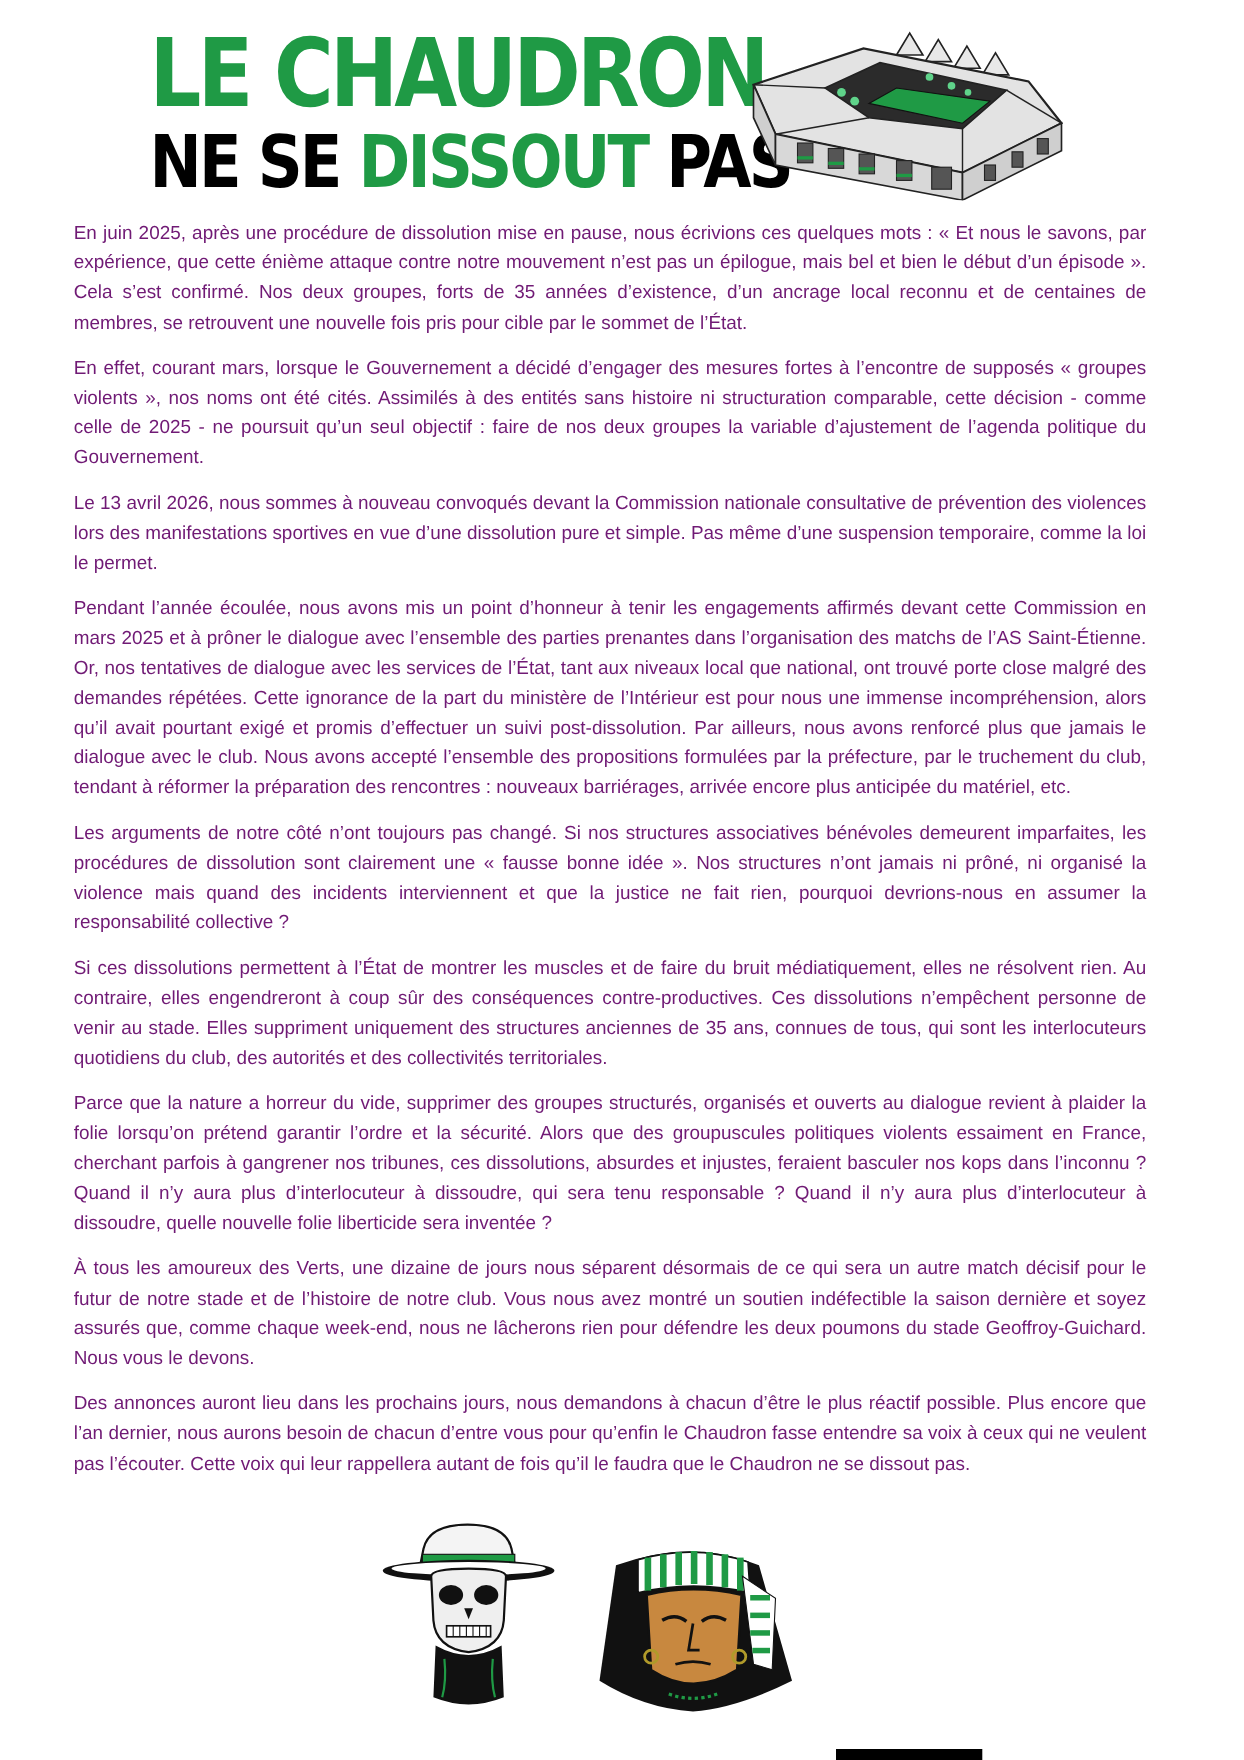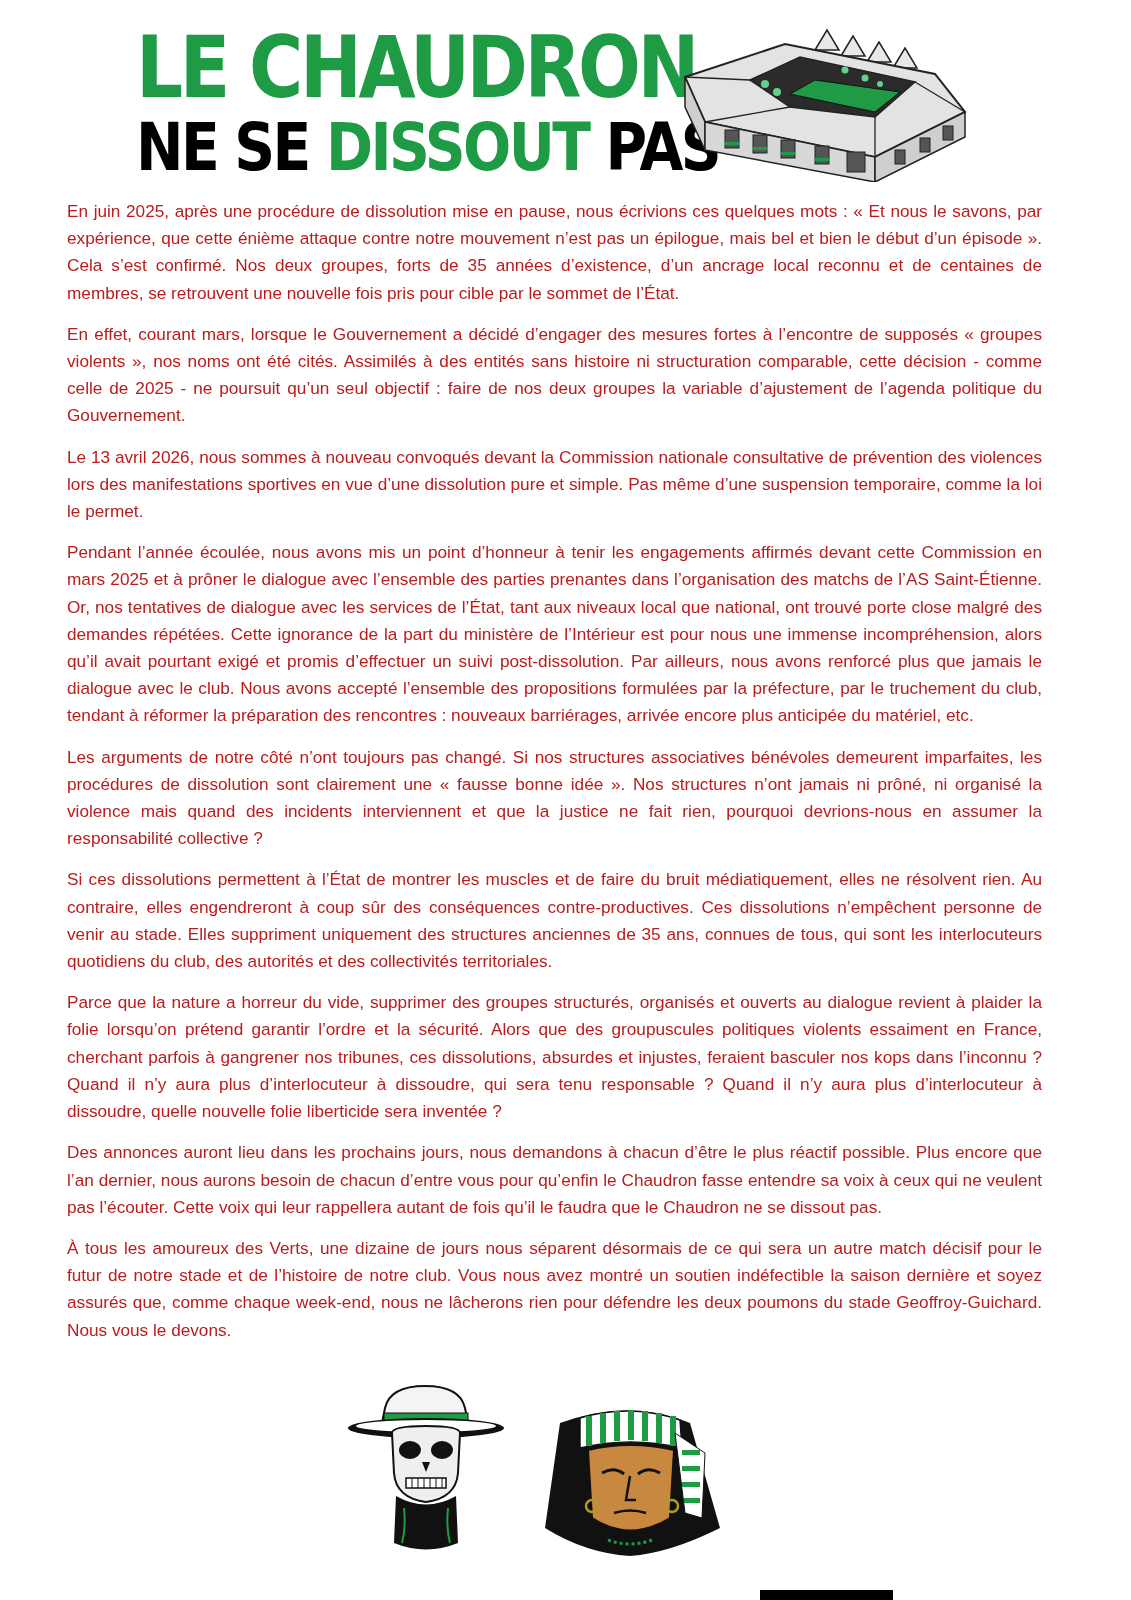--- a/index.html
+++ b/index.html
@@ -23,21 +23,21 @@
     transform: scaleX(0.86); transform-origin: left top;
     white-space: nowrap;
   }
   .green { color: #1f9a45; }
   .black { color: #000000; }
   .stadium { position: absolute; left: 665px; top: 22px; width: 310px; height: 160px; }
 
   .body-text {
     position: absolute; left: 67px; top: 198px; width: 975px;
     font-size: 17.2px; line-height: 27.2px; text-align: justify;
-    color: #b91c1c;
+    color: #701a75;
   }
   .body-text p { margin: 0 0 14px 0; }
 
   .mascots { position: absolute; left: 330px; top: 1378px; width: 420px; height: 190px; }
   .bottom-bar {
     position: absolute; left: 760px; top: 1590px; width: 133px; height: 10px;
     background: #000;
   }
 </style>
 </head>
@@ -104,22 +104,22 @@
 </div>
 
 <div class="body-text">
   <p>En juin 2025, après une procédure de dissolution mise en pause, nous écrivions ces quelques mots : « Et nous le savons, par expérience, que cette énième attaque contre notre mouvement n’est pas un épilogue, mais bel et bien le début d’un épisode ». Cela s’est confirmé. Nos deux groupes, forts de 35 années d’existence, d’un ancrage local reconnu et de centaines de membres, se retrouvent une nouvelle fois pris pour cible par le sommet de l’État.</p>
   <p>En effet, courant mars, lorsque le Gouvernement a décidé d’engager des mesures fortes à l’encontre de supposés « groupes violents », nos noms ont été cités. Assimilés à des entités sans histoire ni structuration comparable, cette décision - comme celle de 2025 - ne poursuit qu’un seul objectif : faire de nos deux groupes la variable d’ajustement de l’agenda politique du Gouvernement.</p>
   <p>Le 13 avril 2026, nous sommes à nouveau convoqués devant la Commission nationale consultative de prévention des violences lors des manifestations sportives en vue d’une dissolution pure et simple. Pas même d’une suspension temporaire, comme la loi le permet.</p>
   <p>Pendant l’année écoulée, nous avons mis un point d’honneur à tenir les engagements affirmés devant cette Commission en mars 2025 et à prôner le dialogue avec l’ensemble des parties prenantes dans l’organisation des matchs de l’AS Saint-Étienne. Or, nos tentatives de dialogue avec les services de l’État, tant aux niveaux local que national, ont trouvé porte close malgré des demandes répétées. Cette ignorance de la part du ministère de l’Intérieur est pour nous une immense incompréhension, alors qu’il avait pourtant exigé et promis d’effectuer un suivi post-dissolution. Par ailleurs, nous avons renforcé plus que jamais le dialogue avec le club. Nous avons accepté l’ensemble des propositions formulées par la préfecture, par le truchement du club, tendant à réformer la préparation des rencontres : nouveaux barriérages, arrivée encore plus anticipée du matériel, etc.</p>
   <p>Les arguments de notre côté n’ont toujours pas changé. Si nos structures associatives bénévoles demeurent imparfaites, les procédures de dissolution sont clairement une « fausse bonne idée ». Nos structures n’ont jamais ni prôné, ni organisé la violence mais quand des incidents interviennent et que la justice ne fait rien, pourquoi devrions-nous en assumer la responsabilité collective ?</p>
   <p>Si ces dissolutions permettent à l’État de montrer les muscles et de faire du bruit médiatiquement, elles ne résolvent rien. Au contraire, elles engendreront à coup sûr des conséquences contre-productives. Ces dissolutions n’empêchent personne de venir au stade. Elles suppriment uniquement des structures anciennes de 35 ans, connues de tous, qui sont les interlocuteurs quotidiens du club, des autorités et des collectivités territoriales.</p>
   <p>Parce que la nature a horreur du vide, supprimer des groupes structurés, organisés et ouverts au dialogue revient à plaider la folie lorsqu’on prétend garantir l’ordre et la sécurité. Alors que des groupuscules politiques violents essaiment en France, cherchant parfois à gangrener nos tribunes, ces dissolutions, absurdes et injustes, feraient basculer nos kops dans l’inconnu ? Quand il n’y aura plus d’interlocuteur à dissoudre, qui sera tenu responsable ? Quand il n’y aura plus d’interlocuteur à dissoudre, quelle nouvelle folie liberticide sera inventée ?</p>
+  <p>À tous les amoureux des Verts, une dizaine de jours nous séparent désormais de ce qui sera un autre match décisif pour le futur de notre stade et de l’histoire de notre club. Vous nous avez montré un soutien indéfectible la saison dernière et soyez assurés que, comme chaque week-end, nous ne lâcherons rien pour défendre les deux poumons du stade Geoffroy-Guichard. Nous vous le devons.</p>
   <p>Des annonces auront lieu dans les prochains jours, nous demandons à chacun d’être le plus réactif possible. Plus encore que l’an dernier, nous aurons besoin de chacun d’entre vous pour qu’enfin le Chaudron fasse entendre sa voix à ceux qui ne veulent pas l’écouter. Cette voix qui leur rappellera autant de fois qu’il le faudra que le Chaudron ne se dissout pas.</p>
-  <p>À tous les amoureux des Verts, une dizaine de jours nous séparent désormais de ce qui sera un autre match décisif pour le futur de notre stade et de l’histoire de notre club. Vous nous avez montré un soutien indéfectible la saison dernière et soyez assurés que, comme chaque week-end, nous ne lâcherons rien pour défendre les deux poumons du stade Geoffroy-Guichard. Nous vous le devons.</p>
 </div>
 
 <svg class="mascots" viewBox="0 0 420 190">
 
   <g>
     <path d="M55,30 Q60,8 95,8 Q130,8 135,30 L138,45 L52,45 Z" fill="#f4f4f4" stroke="#111" stroke-width="2"></path>
     <rect x="54" y="35" width="84" height="12" fill="#1f9a45" stroke="#111" stroke-width="1"></rect>
     <ellipse cx="96" cy="50" rx="78" ry="10" fill="#111"></ellipse>
     <ellipse cx="96" cy="48" rx="70" ry="6" fill="#ffffff"></ellipse>
     <path d="M62,55 Q62,48 96,48 Q130,48 130,55 L128,95 Q126,120 96,124 Q66,120 64,95 Z" fill="#efefef" stroke="#111" stroke-width="2"></path>

